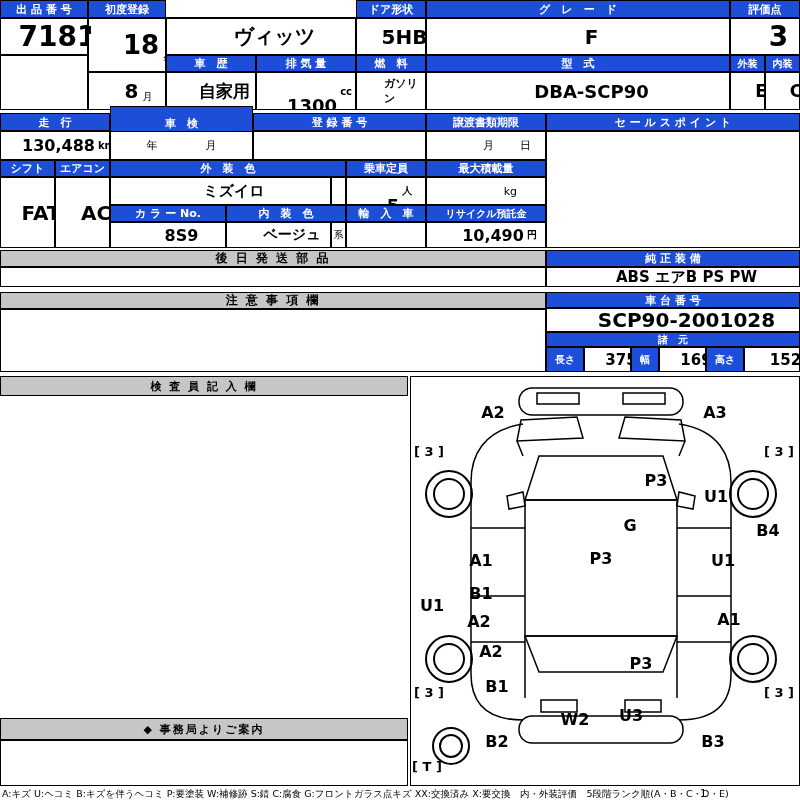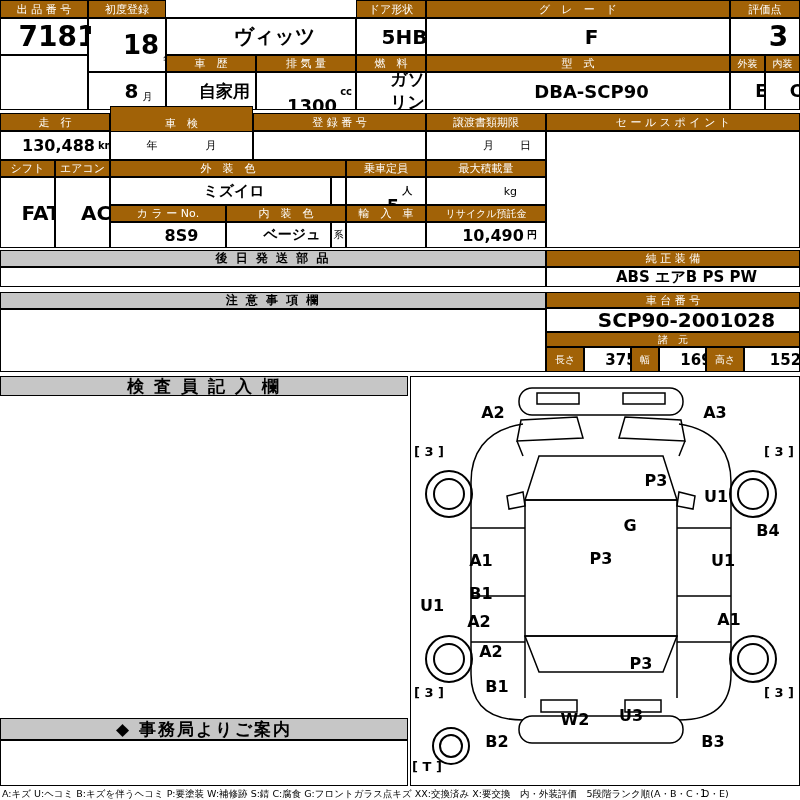--- a/index.html
+++ b/index.html
@@ -1,27 +1,27 @@
 <!DOCTYPE html>
 <html><head>
 <meta charset="utf-8">
 <style>
   * { margin:0; padding:0; box-sizing:border-box; }
   html,body { width:800px; height:800px; background:#fff;
     font-family:"DejaVu Sans","Liberation Sans",sans-serif; color:#000; }
   .sheet { position:relative; width:800px; height:800px; background:#fff; overflow:hidden; }
   .cell { position:absolute; border:1px solid #000; background:#fff;
     display:flex; align-items:center; justify-content:center; overflow:hidden; }
-  .hdr { background:#a16207; color:#fff; font-size:11px; font-weight:normal; }
+  .hdr { background:#1d4ed8; color:#fff; font-size:11px; font-weight:bold; }
   .hdr.s10 { font-size:10px; }
   .ghdr { background:#c6c6c6; color:#000; font-size:12px; font-weight:bold; letter-spacing:2px; }
   .val { font-weight:bold;padding-left:27px; }
   .f28 { font-size:28px; } .f20 { font-size:20px; } .f19 { font-size:18px; }
   .f18 { font-size:18px;margin-top:28px; } .f17 { font-size:17px; } .f16 { font-size:16px; }
-  .f15 { font-size:15px; } .f14 { font-size:14px; } .f13 { font-size:17px;text-align:right; }
+  .f15 { font-size:15px; } .f14 { font-size:14px; } .f13 { font-size:11px; }
   .f11 { font-size:11px; } .f10 { font-size:10px; }
   .unit { font-size:10px; font-weight:bold; margin-left:3px; align-self:center;text-align:right; }
   .unit-low { font-size:10px; font-weight:normal; align-self:flex-end; margin:0 4px 5px 4px; }
   .era { font-size:11px; font-weight:bold; align-self:flex-start; margin:5px 4px 0 6px; }
   .notes { position:absolute; border:1px solid #000; background:#fff; padding:5px 8px;
     display:flex; flex-direction:column; align-items:flex-start; }
   .note-line { font-weight:bold; font-size:15px; line-height:19px; white-space:nowrap; }
   .legend { position:absolute; left:0; top:787px; width:800px; height:13px;
     font-size:9.5px; line-height:13px; padding-left:2px; white-space:nowrap; }
   .pageno { position:absolute; left:700px; top:0; font-size:10px; }

